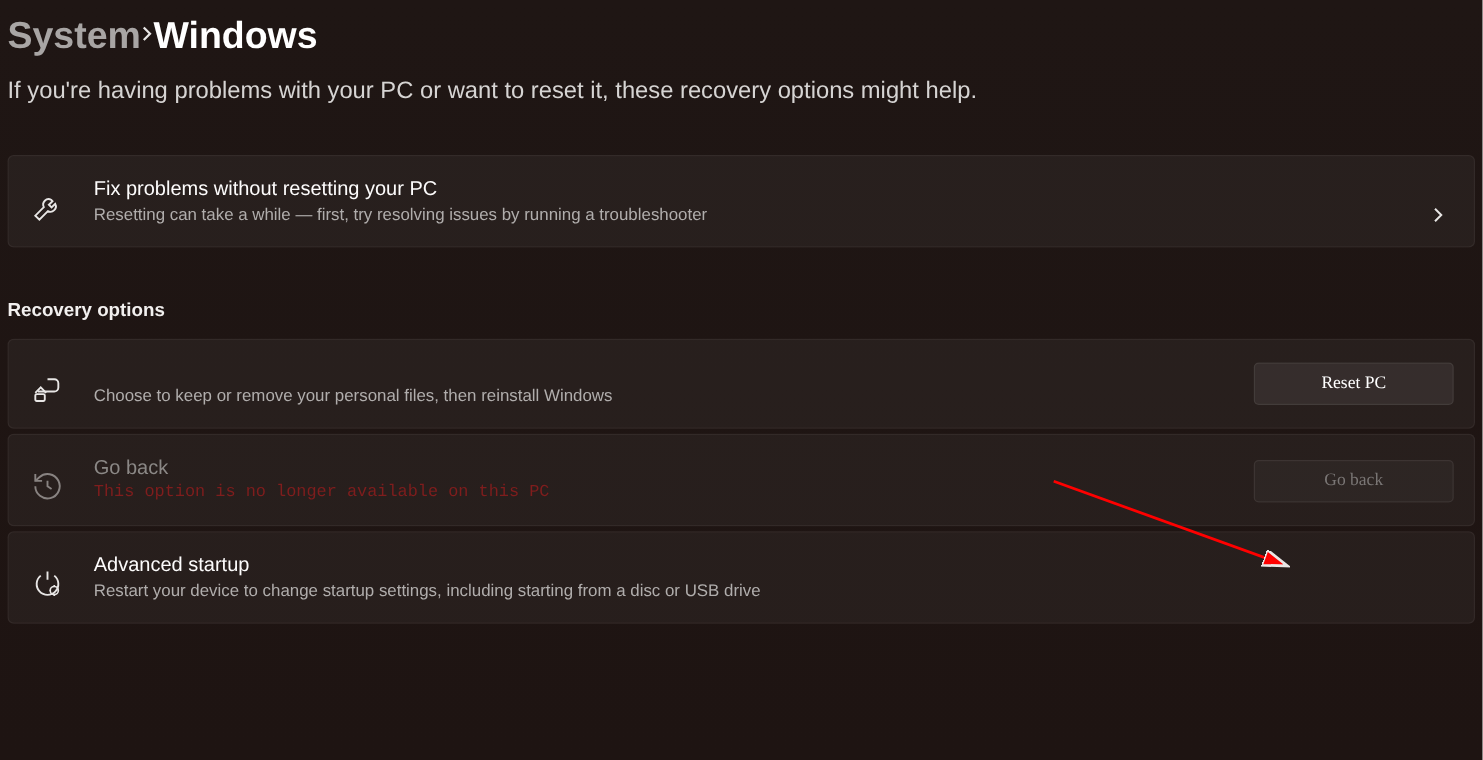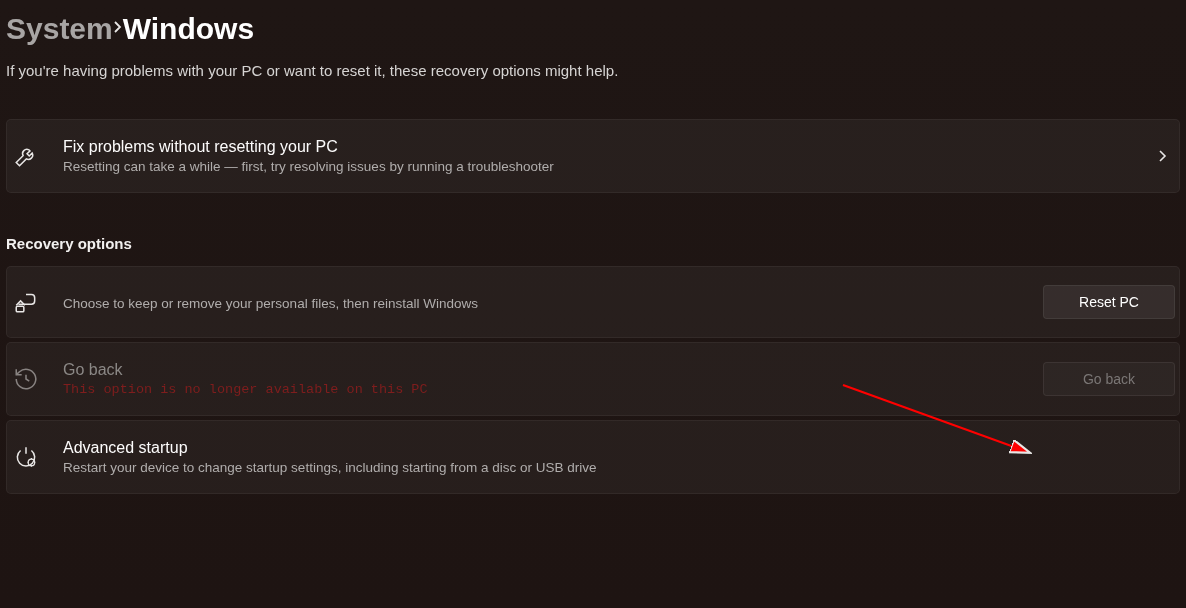--- a/index.html
+++ b/index.html
@@ -26,31 +26,31 @@
       color: #cfcccb;
       font-size: 16px;
     }
     .breadcrumb-current {
       font-size: 30px;
       font-weight: 600;
       color: #ffffff;
     }
     .subtitle {
       padding: 16px 6px 0 6px;
-      font-size: 15px;
+      font-size: 19px;
       color: #d6d4d3;
     }
     .card {
       margin: 0 6px;
       background: rgba(255,255,255,0.045);
       border: 1px solid rgba(255,255,255,0.05);
       border-radius: 5px;
       display: flex;
-      align-items: center;
-      padding: 18px 4px;
+      align-items: flex-end;
+      padding: 18px 16px;
       gap: 22px;
     }
     .card.first { margin-top: 40px; }
     .icon-cell {
       width: 30px;
       display: flex;
       align-items: center;
       justify-content: center;
       flex-shrink: 0;
     }
@@ -59,32 +59,32 @@
       font-size: 16px;
       font-weight: 400;
       color: #fdfcfc;
     }
     .card-desc {
       font-size: 13.5px;
       color: #b0adac;
       margin-top: 3px;
     }
     .card-action {
-      width: 132px;
+      width: 160px;
       height: 34px;
       background: rgba(255,255,255,0.065);
       border: 1px solid rgba(255,255,255,0.07);
       border-radius: 4px;
       color: #fff;
       font-size: 14px;
       display: flex;
       align-items: center;
       justify-content: center;
       cursor: pointer;
-      font-family: Liberation Sans, sans-serif;
+      font-family: Liberation Serif, serif;
     }
     .card-action.disabled {
       color: #7a7675;
       background: rgba(255,255,255,0.03);
       cursor: default;
     }
     .section-header {
       font-size: 15px;
       font-weight: 600;
       padding: 42px 6px 14px 6px;

